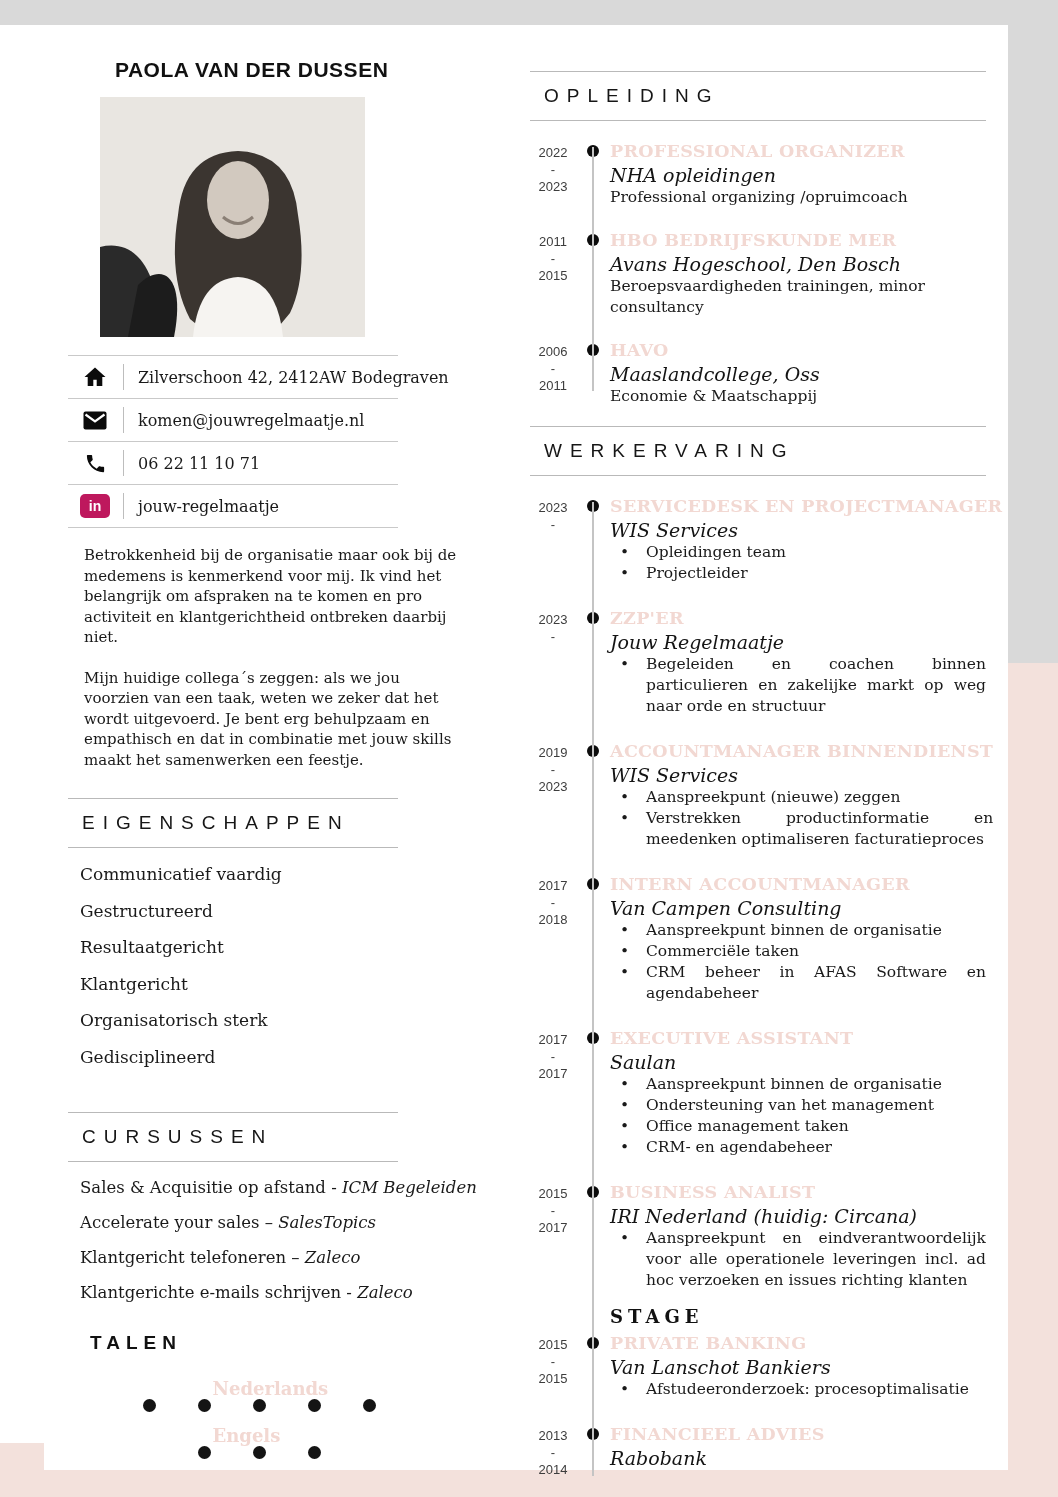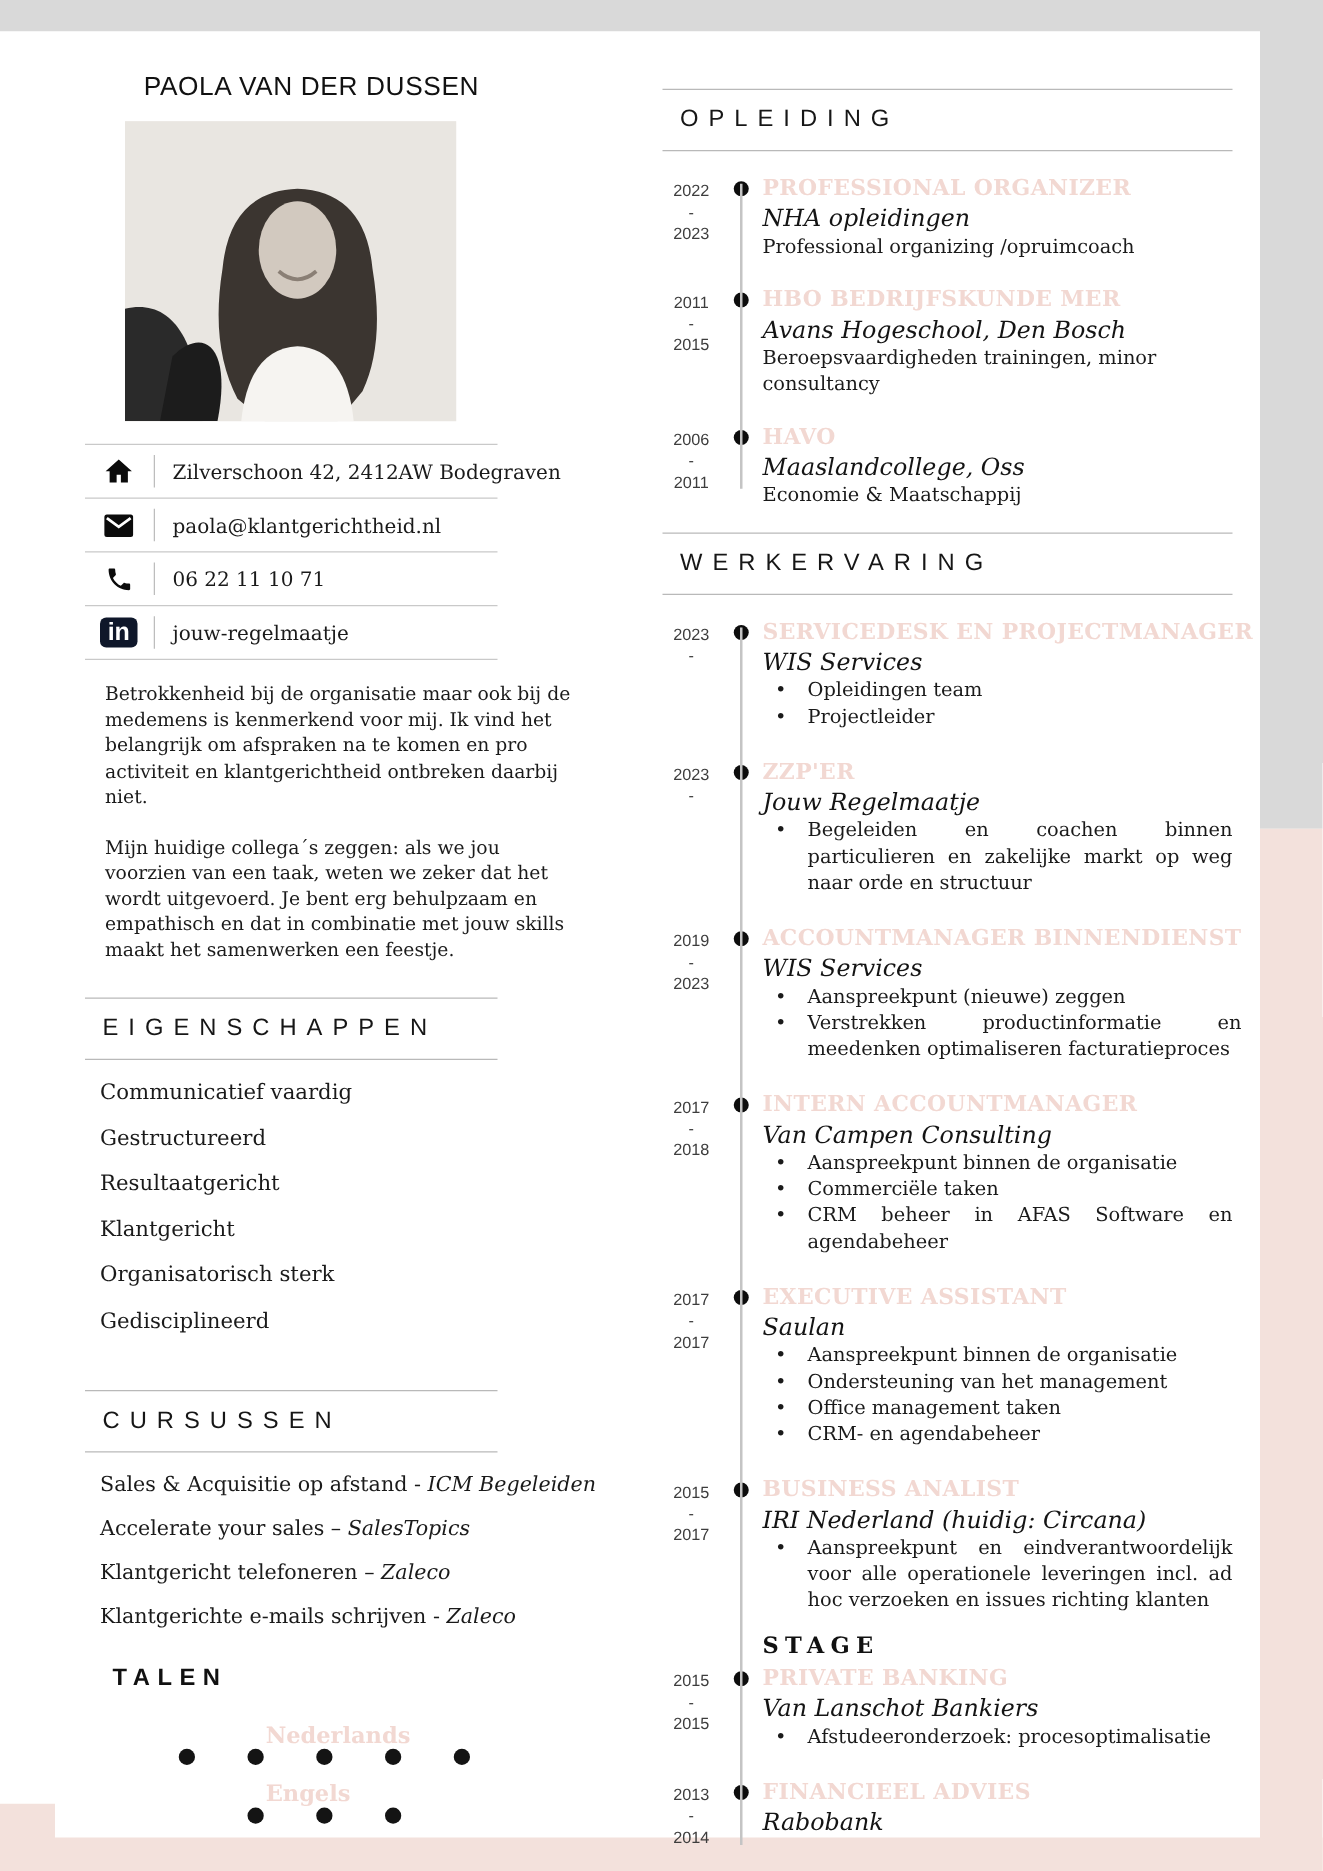--- a/index.html
+++ b/index.html
@@ -8,32 +8,32 @@
     font-family:"DejaVu Serif", serif;color:#1a1a1a;overflow:hidden;
   }
   
   .bg-top{position:absolute;left:0;top:0;width:1058px;height:25px;background:#d9d9d9;}
   .bg-right-grey{position:absolute;left:1008px;top:0;width:50px;height:663px;background:#d9d9d9;}
   .bg-right-pink{position:absolute;left:1008px;top:663px;width:50px;height:834px;background:#f3e1dc;}
   .bg-bottom{position:absolute;left:0;top:1470px;width:1058px;height:27px;background:#f3e1dc;}
   .bg-corner{position:absolute;left:0;top:1443px;width:44px;height:54px;background:#f3e1dc;}
   
   .name{position:absolute;left:115px;top:58px;font-family:"Liberation Sans",sans-serif;
-    font-weight:normal;font-size:21px;letter-spacing:0.5px;color:#111;}
+    font-weight:bold;font-size:21px;letter-spacing:0.5px;color:#111;}
   .photo{position:absolute;left:100px;top:97px;width:265px;height:240px;background:#e9e6e1;overflow:hidden;}
   
   .contact{position:absolute;left:68px;top:355px;width:330px;}
   .c-row{display:flex;align-items:center;height:42px;border-top:1px solid #c9c9c9;}
   .c-row:last-child{border-bottom:1px solid #c9c9c9;}
   .c-ico{width:30px;margin-left:12px;display:flex;justify-content:center;align-items:center;flex:0 0 30px;}
   .c-ico svg{display:block;}
   .vline{width:1px;height:26px;background:#bdbdbd;margin:0 14px 0 13px;flex:0 0 1px;}
   .c-txt{font-size:16px;color:#1a1a1a;white-space:nowrap;}
-  .li-badge{width:42px;height:24px;background:#0f172a;border-radius:5px;color:#fff;
-    font-family:"Liberation Sans",sans-serif;font-weight:bold;font-size:20px;
+  .li-badge{width:42px;height:24px;background:#be185d;border-radius:5px;color:#fff;
+    font-family:"Liberation Sans",sans-serif;font-weight:bold;font-size:14px;
     display:flex;align-items:center;justify-content:center;}
   .profile{position:absolute;left:82px;top:545px;width:376px;font-size:15px;line-height:20.5px;}
   .profile p{margin:0 0 20px 2px;}
   .lsec{position:absolute;left:68px;width:330px;}
   .rule{height:1px;background:#b9b9b9;width:100%;}
   .lsec h2, .rsec h2{
     font-family:"Liberation Sans",sans-serif;font-weight:400;color:#161616;
     font-size:19px;letter-spacing:8px;margin:13px 0 13px 14px;}
   .traits{margin-top:16px;}
   .traits div{font-size:17px;margin-left:12px;height:36.5px;}
@@ -100,21 +100,21 @@
     <span class="c-txt">Zilverschoon 42, 2412AW Bodegraven</span>
   </div>
   <div class="c-row">
     <span class="c-ico">
       <svg width="24" height="19" viewBox="0 0 24 19">
           <rect x="0.5" y="0.5" width="23" height="18" rx="2" fill="#0b0b0b"></rect>
           <path d="M2.5 3.5l9.5 7 9.5-7" stroke="#ffffff" stroke-width="2.2" fill="none"></path>
         </svg>
     </span>
     <span class="vline"></span>
-    <span class="c-txt">paola@klantgerichtheid.nl</span>
+    <span class="c-txt">komen@jouwregelmaatje.nl</span>
   </div>
   <div class="c-row">
     <span class="c-ico">
       <svg width="23" height="23" viewBox="0 0 24 24">
           <path fill="#0b0b0b" d="M6.62 10.79c1.44 2.83 3.76 5.14 6.59 6.59l2.2-2.21c.27-.27.67-.36 1.02-.24 1.12.37 2.33.57 3.57.57.55 0 1 .45 1 1V20c0 .55-.45 1-1 1-9.39 0-17-7.61-17-17 0-.55.45-1 1-1h3.5c.55 0 1 .45 1 1 0 1.25.2 2.45.57 3.57.11.35.03.74-.25 1.02l-2.2 2.2z"></path>
         </svg>
     </span>
     <span class="vline"></span>
     <span class="c-txt">06 22 11 10 71</span>
   </div>

